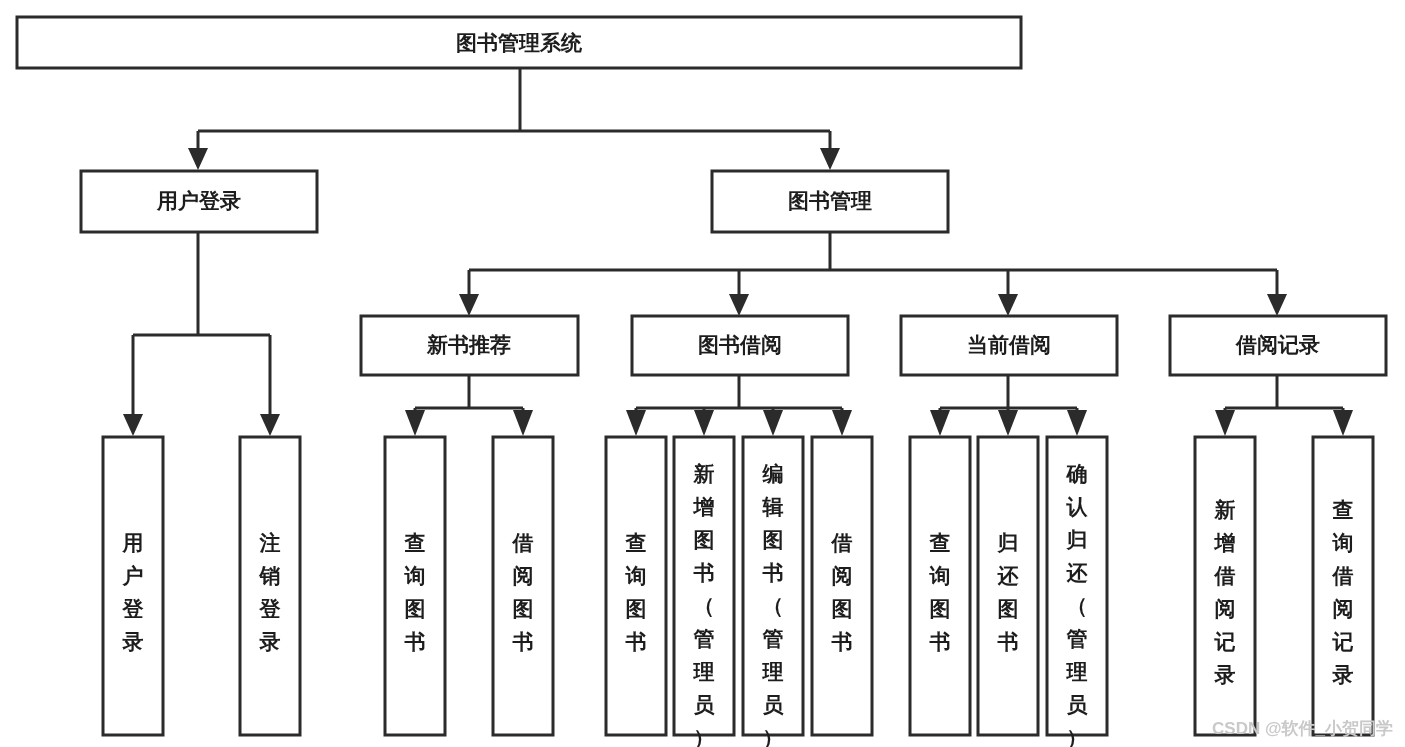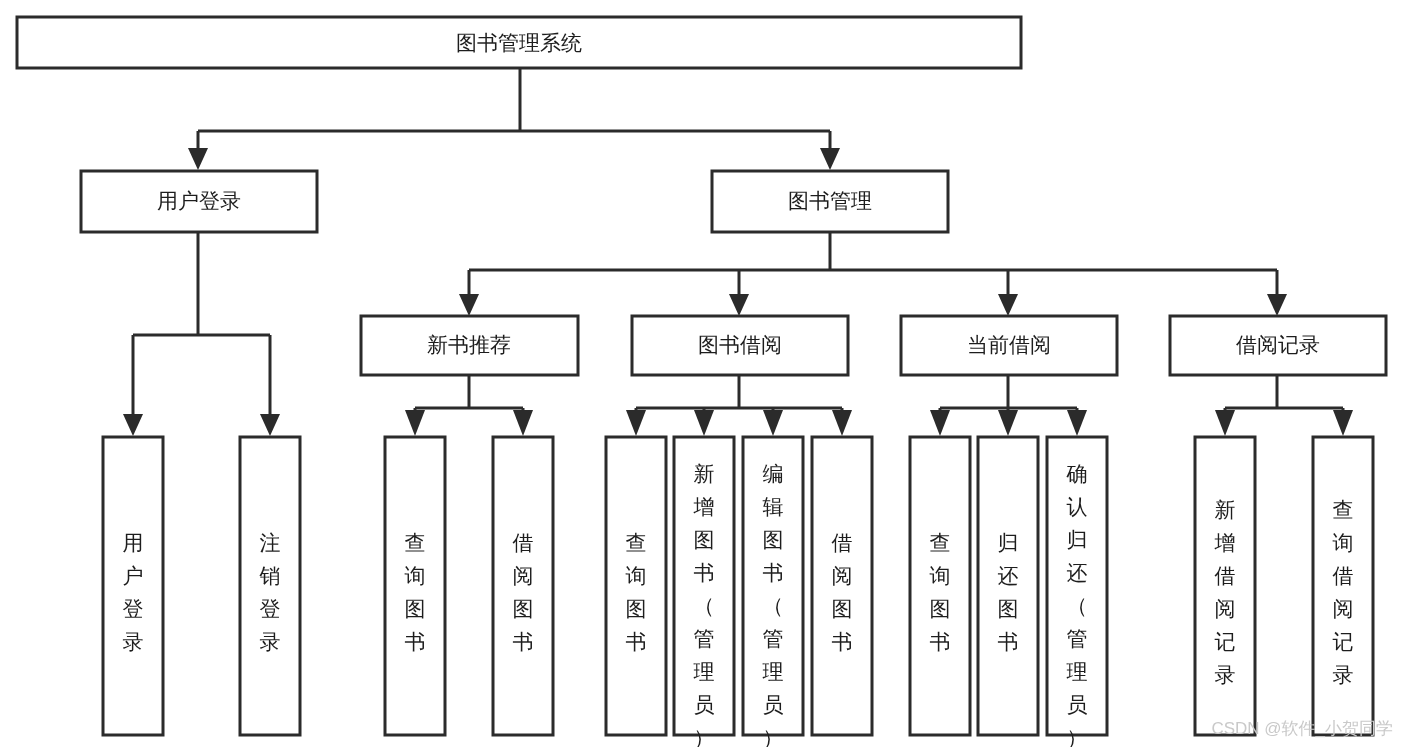--- a/index.html
+++ b/index.html
@@ -13,20 +13,21 @@
     width: 1405px;
     height: 747px;
     overflow: hidden;
     position: relative;
   }
   #diagram-root {
     position: relative;
     width: 1405px;
     height: 747px;
     background: #ffffff;
+    font-weight: bold;
   }
   svg.tree-svg {
     position: absolute;
     left: 0;
     top: 0;
     width: 1405px;
     height: 747px;
     display: block;
   }
   .node-box {

